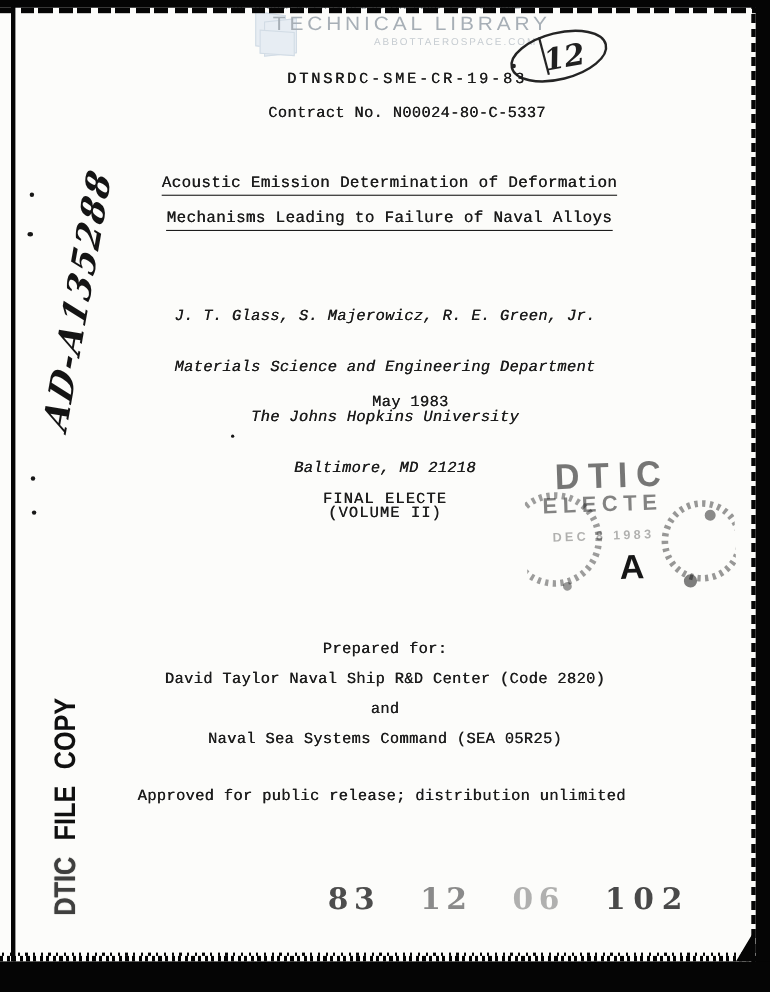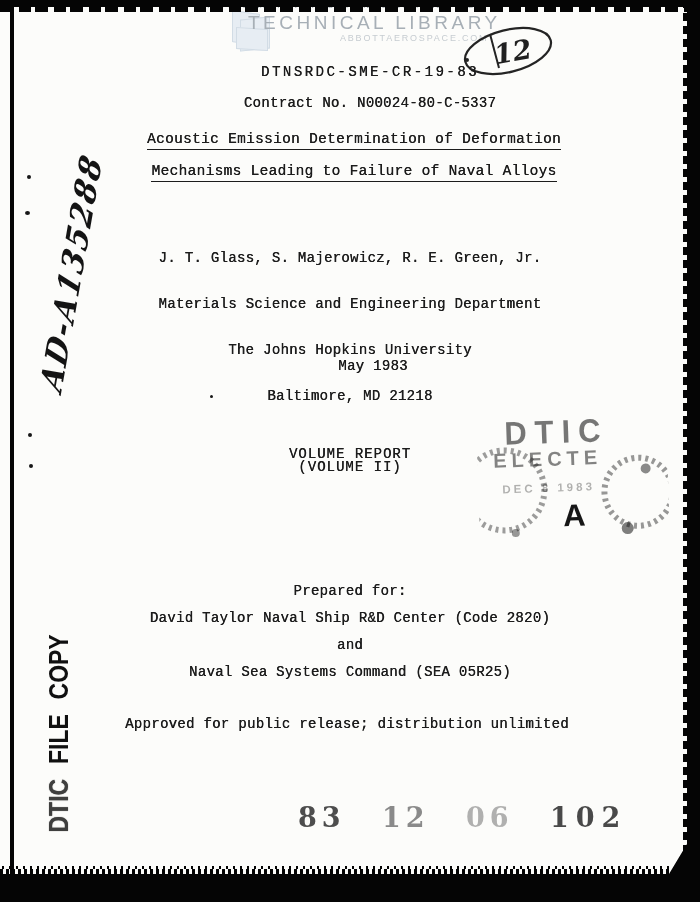--- a/index.html
+++ b/index.html
@@ -28,22 +28,22 @@
   .b1{left:4px;top:2px;width:26px;height:30px;transform:skewY(8deg);}
   .b2{left:12px;top:8px;width:28px;height:30px;transform:skewY(-6deg);}
   .b3{left:8px;top:18px;width:30px;height:20px;transform:skewY(4deg);}
 
   
   .line{position:absolute;left:0;right:0;text-align:center;font-size:14px;letter-spacing:.3px;white-space:pre;text-shadow:.3px 0 0 currentColor;z-index:3;}
   .num{top:64px;transform:translateX(20px);letter-spacing:2.5px;}
   .contract{top:95px;transform:translateX(20px);}
   .title1{top:131px;transform:translateX(4px);}
   .title2{top:163px;transform:translateX(4px);}
-  .utext{display:inline-block;border-bottom:1.6px solid #1c1c1c;padding-bottom:2px;font-size:14.5px;}
-  .authors{top:220px;line-height:15.4px;}
+  .utext{display:inline-block;border-bottom:1.6px solid #1c1c1c;padding-bottom:2px;font-size:14.5px;margin-top:28px;}
+  .authors{top:250px;line-height:15.4px;font-style:italic;}
   .date{top:358px;transform:translateX(23px);}
   .ftype{top:446px;letter-spacing:1px;}
   .fvol{top:459px;letter-spacing:1px;}
   .prep{top:583px;}
   .spon1{top:610px;}
   .conj{top:637px;}
   .spon2{top:664px;}
   .dist{top:716px;transform:translateX(-3px);}
 
   
@@ -121,21 +121,21 @@
 
   <div class="line authors">
     <div>J. T. Glass, S. Majerowicz, R. E. Green, Jr.</div>
     <div>Materials Science and Engineering Department</div>
     <div>The Johns Hopkins University</div>
     <div>Baltimore, MD 21218</div>
   </div>
 
   <div class="line date">May 1983</div>
 
-  <div class="line ftype">VOLUME REPORT</div>
+  <div class="line ftype">FINAL ELECTE</div>
   <div class="line fvol">(VOLUME II)</div>
 
   <div class="dtic-stamp">
     <svg class="svgbg" width="190" height="132" viewBox="0 0 190 132">
       <circle cx="26" cy="74" r="40" fill="none" stroke="rgba(0,0,0,0.38)" stroke-width="6" stroke-dasharray="3 4"></circle>
       <circle cx="160" cy="80" r="34" fill="none" stroke="rgba(0,0,0,0.40)" stroke-width="6" stroke-dasharray="3 4"></circle>
       <circle cx="168" cy="57" r="5" fill="rgba(0,0,0,0.45)"></circle>
       <circle cx="148" cy="116" r="6" fill="rgba(0,0,0,0.5)"></circle>
       <circle cx="36" cy="117" r="4" fill="rgba(0,0,0,0.4)"></circle>
     </svg>

